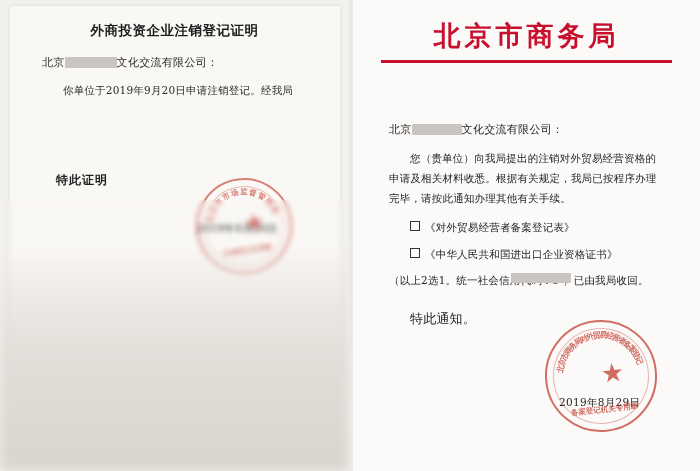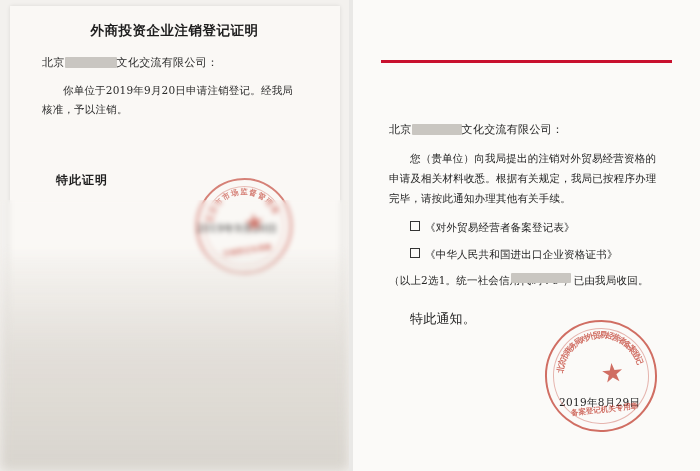--- a/index.html
+++ b/index.html
@@ -329,21 +329,20 @@
   <div class="doc-left">
     <div class="paper"></div>
 
     <div class="l-title">外商投资企业注销登记证明</div>
 
     <div class="l-to">
       <span>北京</span><span class="redact" style="width:52px;height:11px;"></span><span>文化交流有限公司：</span>
     </div>
 
     <div class="l-body1">你单位于2019年9月20日申请注销登记。经我局</div>
-    <div class="l-body2">核准，予以注销。</div>
 
     <div class="l-closing">特此证明</div>
 
     <div class="l-date">2019年9月20日</div>
 
     <div class="seal" id="seal-left">
       <div class="seal-inner-line"></div>
       <div class="ring-text" id="ring-left">
           <span style="font-size: 7.5px; transform: translate(-31.9495px, -11.6287px) rotate(290deg) translate(-50%, -50%);">北</span>
           <span style="font-size: 7.5px; transform: translate(-27.6608px, -19.7707px) rotate(305.556deg) translate(-50%, -50%);">京</span>
@@ -358,20 +357,21 @@
         </div>
       <div class="star">★</div>
       <div class="seal-bottom-text" style="bottom:16px;font-size:7px;">注销登记专用章</div>
     </div>
 
     <div class="blur-veil"></div>
     <div class="blur-bottom"></div>
   </div>
 
   <div class="doc-right">
+    <div class="r-head">北京市商务局</div>
     <div class="r-rule"></div>
 
     <div class="r-to">
       <span>北京</span><span class="redact" style="width:50px;height:11px;"></span><span>文化交流有限公司：</span>
     </div>
 
     <div class="r-p1">您（贵单位）向我局提出的注销对外贸易经营资格的申请及相关材料收悉。根据有关规定，我局已按程序办理完毕，请按此通知办理其他有关手续。</div>
 
     <div class="r-opt" id="r-opt2">
       <span class="box"></span><span>《中华人民共和国进出口企业资格证书》</span>

